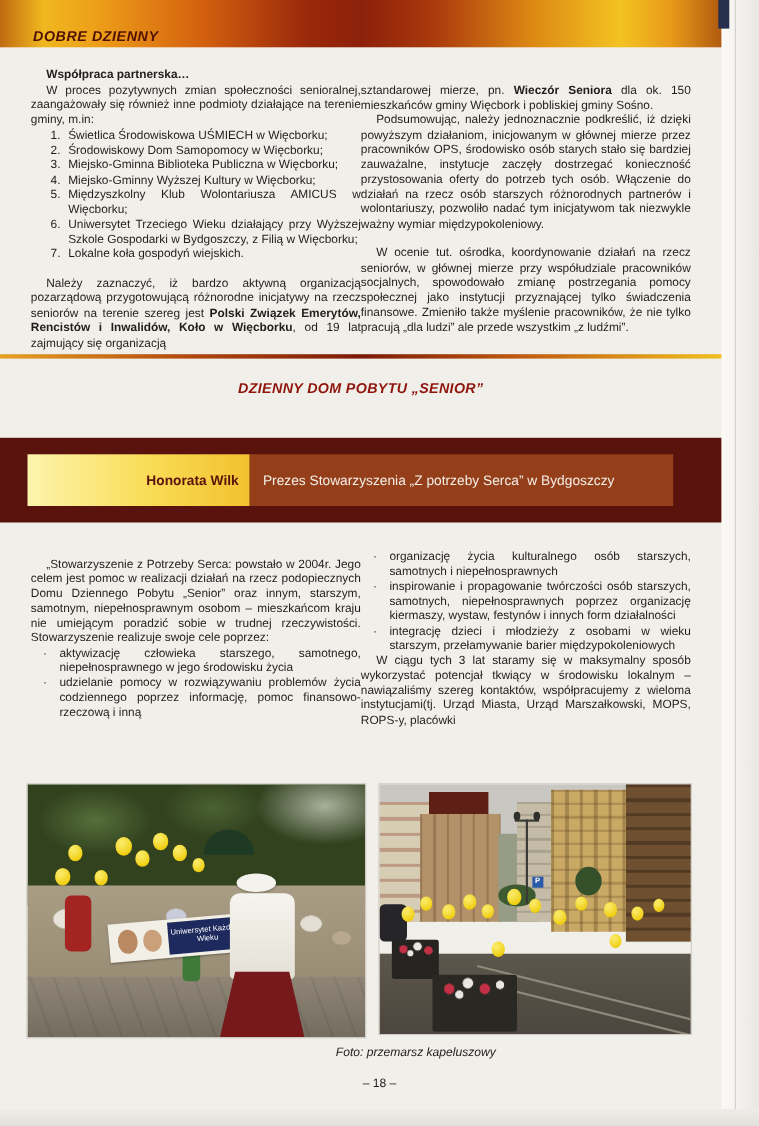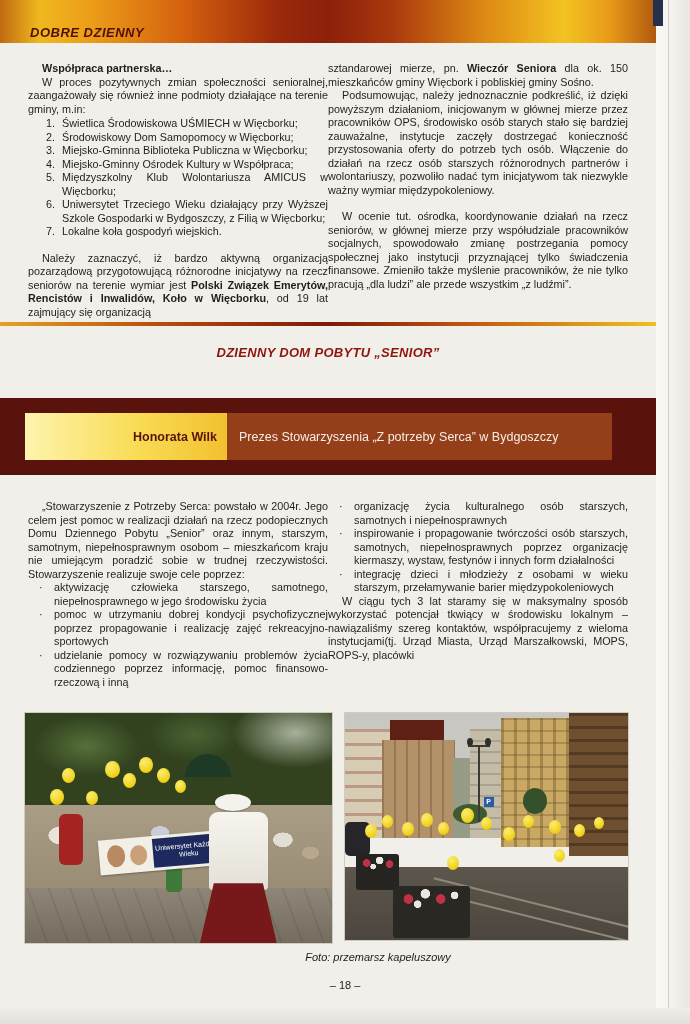--- a/index.html
+++ b/index.html
@@ -16,21 +16,21 @@
   .corner-dark{position:absolute;left:653px;top:0;width:10px;height:26px;background:#24304c;}
   .bottom-strip{position:absolute;left:0;bottom:0;width:690px;height:16px;
     background:linear-gradient(#efede9,#e1dfda);}
   
   .header-band{position:absolute;top:0;left:0;width:656px;height:43px;
     background:linear-gradient(90deg,#c06a10 0%,#f0b81f 6%,#ec9c18 14%,#d4600f 28%,
       #9c2a0b 42%,#8c200a 50%,#aa390d 60%,#dd8a14 74%,#f3c322 86%,#e89a18 93%,#b05a10 100%);}
   .header-title{position:absolute;left:30px;top:25px;font-size:13px;font-weight:bold;
     font-style:italic;color:#4f1106;letter-spacing:.5px;}
   
-  .cols{position:absolute;left:28px;width:600px;display:flex;}
+  .cols{position:absolute;left:28px;width:600px;display:flex;align-items:center;}
   .col{flex:1;font-size:10.8px;line-height:13.5px;text-align:justify;}
   .col p{margin:0;}
   .indent{text-indent:14px;}
   .gap-top{margin-top:13px !important;}
   .bhead{font-weight:bold;text-indent:14px;margin:0;}
   .num-list{margin:1px 0 0 0;padding-left:30px;list-style:decimal;}
   .num-list li{padding-left:4px;}
   .blist{margin:0;padding:0;list-style:none;}
   .blist li{position:relative;padding-left:26px;}
   .blist li::before{content:"·";position:absolute;left:11px;top:0;}
@@ -70,26 +70,26 @@
   </div>
 
   <div class="cols cols-top">
     <div class="col">
       <p class="bhead">Współpraca partnerska…</p>
       <p class="indent">W proces pozytywnych zmian społeczności senioralnej, zaangażowały się również inne podmioty działające na terenie gminy, m.in:</p>
       <ol class="num-list">
         <li>Świetlica Środowiskowa UŚMIECH w Więcborku;</li>
         <li>Środowiskowy Dom Samopomocy w Więcborku;</li>
         <li>Miejsko-Gminna Biblioteka Publiczna w Więcborku;</li>
-        <li>Miejsko-Gminny Ośrodek Kultury w Współpraca;</li>
+        <li>Miejsko-Gminny Wyższej Kultury w Więcborku;</li>
         <li>Międzyszkolny Klub Wolontariusza AMICUS w Więcborku;</li>
         <li>Uniwersytet Trzeciego Wieku działający przy Wyższej Szkole Gospodarki w Bydgoszczy, z Filią w Więcborku;</li>
         <li>Lokalne koła gospodyń wiejskich.</li>
       </ol>
-      <p class="indent gap-top"><span>Należy zaznaczyć, iż bardzo aktywną organizacją pozarządową przygotowującą różnorodne inicjatywy na rzecz seniorów na terenie wymiar jest </span><b>Polski Związek Emerytów, Rencistów i Inwalidów, Koło w Więcborku</b><span>, od 19 lat zajmujący się organizacją</span></p>
+      <p class="indent gap-top"><span>Należy zaznaczyć, iż bardzo aktywną organizacją pozarządową przygotowującą różnorodne inicjatywy na rzecz seniorów na terenie szereg jest </span><b>Polski Związek Emerytów, Rencistów i Inwalidów, Koło w Więcborku</b><span>, od 19 lat zajmujący się organizacją</span></p>
     </div>
     <div class="col">
       <p><span>sztandarowej mierze, pn. </span><b>Wieczór Seniora</b><span> dla ok. 150 mieszkańców gminy Więcbork i pobliskiej gminy Sośno.</span></p>
       <p class="indent">Podsumowując, należy jednoznacznie podkreślić, iż dzięki powyższym działaniom, inicjowanym w głównej mierze przez pracowników OPS, środowisko osób starych stało się bardziej zauważalne, instytucje zaczęły dostrzegać konieczność przystosowania oferty do potrzeb tych osób. Włączenie do działań na rzecz osób starszych różnorodnych partnerów i wolontariuszy, pozwoliło nadać tym inicjatywom tak niezwykle ważny wymiar międzypokoleniowy.</p>
       <p class="indent gap-top">W ocenie tut. ośrodka, koordynowanie działań na rzecz seniorów, w głównej mierze przy współudziale pracowników socjalnych, spowodowało zmianę postrzegania pomocy społecznej jako instytucji przyznającej tylko świadczenia finansowe. Zmieniło także myślenie pracowników, że nie tylko pracują „dla ludzi” ale przede wszystkim „z ludźmi”.</p>
     </div>
   </div>
 
   <div class="thin-rule"></div>
   <div class="section-heading">DZIENNY DOM POBYTU „SENIOR”</div>
@@ -99,21 +99,20 @@
       <div class="speaker-name">Honorata Wilk</div>
       <div class="speaker-title">Prezes Stowarzyszenia „Z potrzeby Serca” w Bydgoszczy</div>
     </div>
   </div>
 
   <div class="cols cols-article">
     <div class="col">
       <p class="indent">„Stowarzyszenie z Potrzeby Serca: powstało w 2004r. Jego celem jest pomoc w realizacji działań na rzecz podopiecznych Domu Dziennego Pobytu „Senior” oraz innym, starszym, samotnym, niepełnosprawnym osobom – mieszkańcom kraju nie umiejącym poradzić sobie w trudnej rzeczywistości. Stowarzyszenie realizuje swoje cele poprzez:</p>
       <ul class="blist">
         <li>aktywizację człowieka starszego, samotnego, niepełnosprawnego w jego środowisku życia</li>
-        <li>pomoc w utrzymaniu dobrej kondycji psychofizycznej poprzez propagowanie i realizację zajęć rekreacyjno-sportowych</li>
         <li>udzielanie pomocy w rozwiązywaniu problemów życia codziennego poprzez informację, pomoc finansowo-rzeczową i inną</li>
       </ul>
     </div>
     <div class="col">
       <ul class="blist">
         <li>organizację życia kulturalnego osób starszych, samotnych i niepełnosprawnych</li>
         <li>inspirowanie i propagowanie twórczości osób starszych, samotnych, niepełnosprawnych poprzez organizację kiermaszy, wystaw, festynów i innych form działalności</li>
         <li>integrację dzieci i młodzieży z osobami w wieku starszym, przełamywanie barier międzypokoleniowych</li>
       </ul>
       <p class="indent">W ciągu tych 3 lat staramy się w maksymalny sposób wykorzystać potencjał tkwiący w środowisku lokalnym – nawiązaliśmy szereg kontaktów, współpracujemy z wieloma instytucjami(tj. Urząd Miasta, Urząd Marszałkowski, MOPS, ROPS-y, placówki</p>

